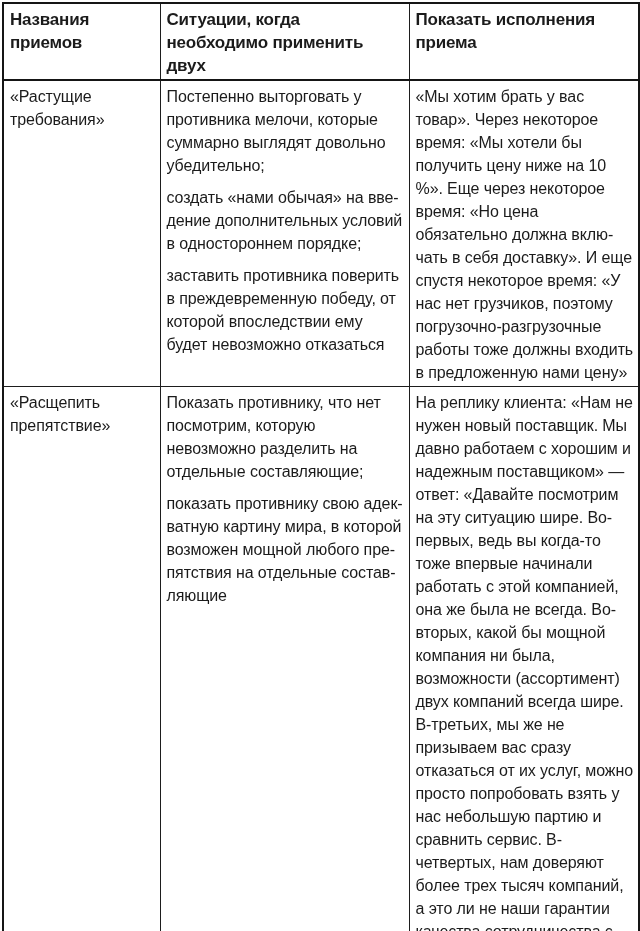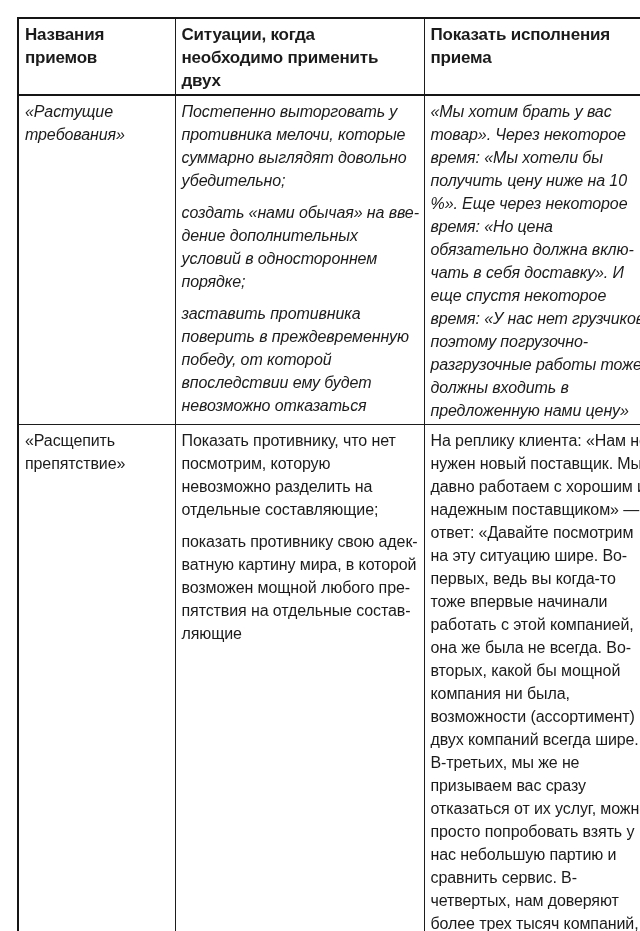--- a/index.html
+++ b/index.html
@@ -9,42 +9,42 @@
     height: 931px;
     background: #ffffff;
     overflow: hidden;
     font-family: "Liberation Sans", sans-serif;
     color: #1b1b1b;
   }
   .page {
     width: 640px;
     height: 879px;
     box-sizing: border-box;
-    padding: 17px;
+    padding: 2px;
   }
   table.tech-table {
     width: 636px;
     table-layout: fixed;
     border-collapse: collapse;
     border: 2px solid #151515;
     background: #ffffff;
   }
   table.tech-table col.c1 { width: 157px; }
   table.tech-table col.c2 { width: 249px; }
   table.tech-table col.c3 { width: 230px; }
   th, td {
     border: 1px solid #1d1d1d;
     vertical-align: top;
     text-align: left;
     padding: 4px 4px 2px 6px;
     box-sizing: border-box;
     overflow: hidden;
   }
   thead tr { height: 52px; }
-  tr.row-1 { height: 280px; font-style: italic; }
+  tr.row-1 { height: 280px; }
   tr.row-2 { height: 589px; }
   th {
     font-size: 17px;
     line-height: 23px;
     font-weight: bold;
     letter-spacing: -0.2px;
     border-bottom: 2px solid #151515;
   }
   td p {
     margin: 0 0 9px 0;

